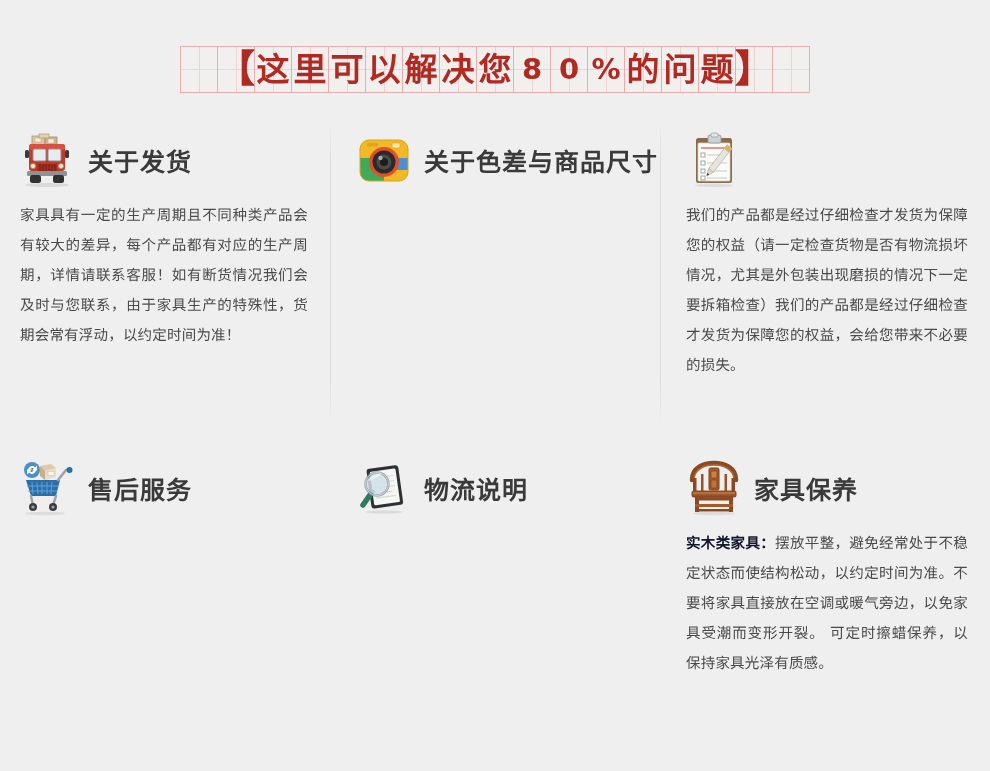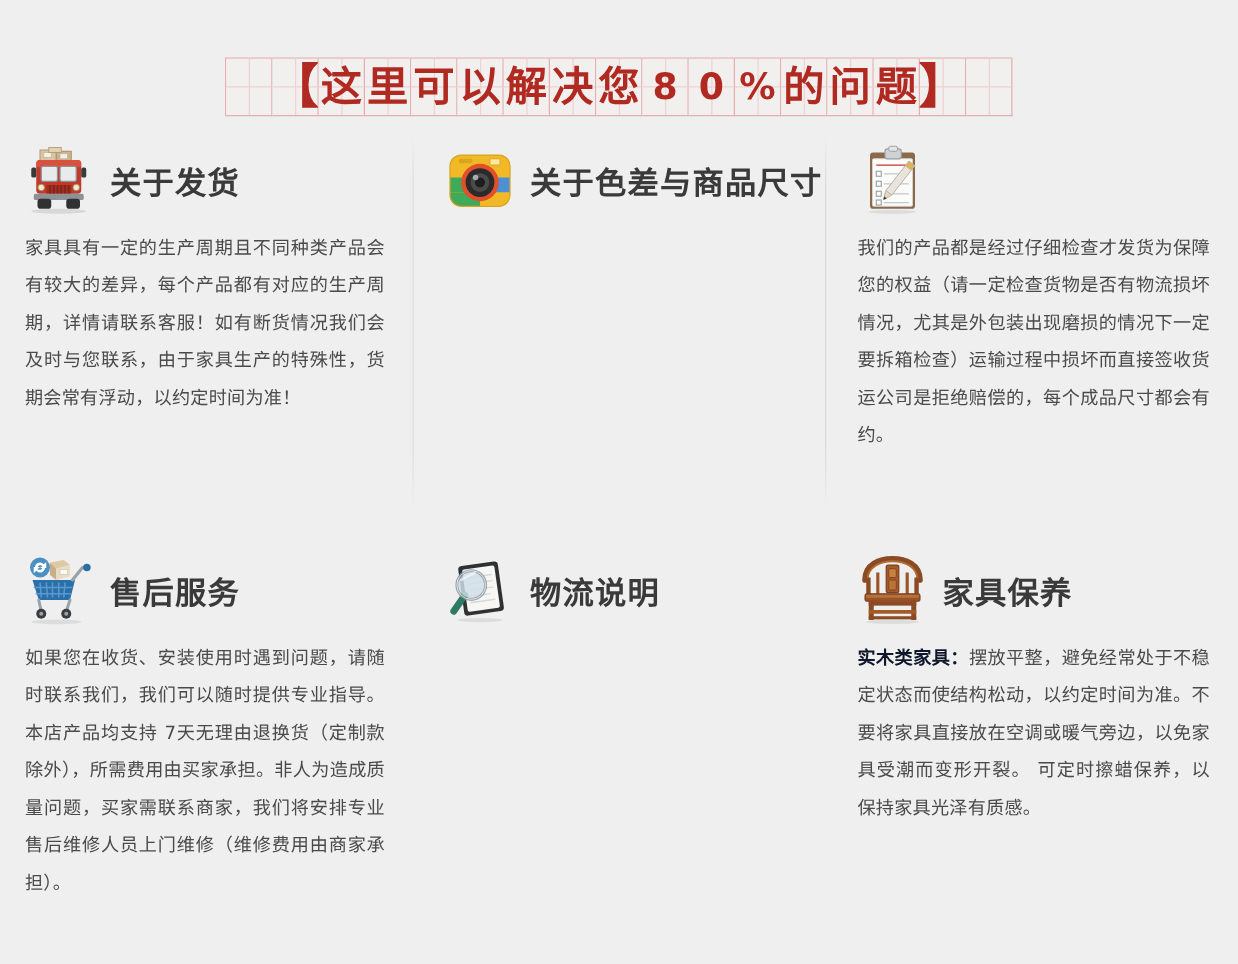--- a/index.html
+++ b/index.html
@@ -78,21 +78,21 @@
     font-size: 29px;
     font-weight: bold;
   }
   .title-char.bracket {
     font-size: 38px;
   }
 
   
   #blocks {
     position: absolute;
-    top: 112px;
+    top: 128px;
     left: 0;
     width: 990px;
     display: grid;
     grid-template-columns: 330px 330px 330px;
     grid-template-rows: 320px auto;
   }
   .block {
     box-sizing: border-box;
     padding: 0 22px 0 20px;
     position: relative;
@@ -318,21 +318,21 @@
             <rect x="27" y="10" width="6" height="30" fill="#e8e4dc" stroke="#b5b0a6" stroke-width="0.7"></rect>
             <rect x="27" y="10" width="6" height="5" fill="#d8b36a"></rect>
             <polygon points="27,40 33,40 30,47" fill="#e8d7b8" stroke="#b5b0a6" stroke-width="0.6"></polygon>
             <polygon points="28.6,44.5 31.4,44.5 30,47" fill="#3a3a3a"></polygon>
           </g>
           <ellipse cx="28" cy="53.5" rx="19" ry="1.6" fill="#d4d4d4" opacity="0.7"></ellipse>
         </svg>
       </div>
     </div>
     <div class="block-body">
-      <p>我们的产品都是经过仔细检查才发货为保障您的权益（请一定检查货物是否有物流损坏情况，尤其是外包装出现磨损的情况下一定要拆箱检查）运输过程中损坏而直接签收货运公司是拒绝赔偿的，每个成品尺寸都会有约。</p>
+      <p>我们的产品都是经过仔细检查才发货为保障您的权益（请一定检查货物是否有物流损坏情况，尤其是外包装出现磨损的情况下一定要拆箱检查）我们的产品都是经过仔细检查才发货为保障您的权益，会给您带来不必要的损失。</p>
     </div>
   </div>
 
   <div class="block col1 row2">
     <div class="block-head">
       <div class="block-icon">
         <svg viewBox="0 0 56 56" xmlns="http://www.w3.org/2000/svg">
 
           <g>
             <circle cx="12" cy="10" r="8" fill="#4a90c2"></circle>
@@ -363,23 +363,20 @@
 
           <path d="M11 36 L13 45 M36 36 L33 45" stroke="#9aa3aa" stroke-width="2.4" fill="none" stroke-linecap="round"></path>
           <circle cx="13" cy="47" r="4" fill="#3a3d40"></circle>
           <circle cx="13" cy="47" r="1.6" fill="#9aa3aa"></circle>
           <circle cx="33" cy="47" r="4" fill="#3a3d40"></circle>
           <circle cx="33" cy="47" r="1.6" fill="#9aa3aa"></circle>
           <ellipse cx="25" cy="53.5" rx="20" ry="1.8" fill="#d4d4d4" opacity="0.7"></ellipse>
         </svg>
       </div>
       <div class="block-title">售后服务</div>
-    </div>
-    <div class="block-body">
-      <p>如果您在收货、安装使用时遇到问题，请随时联系我们，我们可以随时提供专业指导。本店产品均支持 7天无理由退换货（定制款除外），所需费用由买家承担。非人为造成质量问题，买家需联系商家，我们将安排专业售后维修人员上门维修（维修费用由商家承担）。</p>
     </div>
   </div>
 
   <div class="block col2 row2">
     <div class="block-head">
       <div class="block-icon">
         <svg viewBox="0 0 56 56" xmlns="http://www.w3.org/2000/svg">
 
           <g transform="rotate(-8 28 28)">
             <rect x="13" y="7" width="32" height="40" rx="3" fill="#2e3133"></rect>

